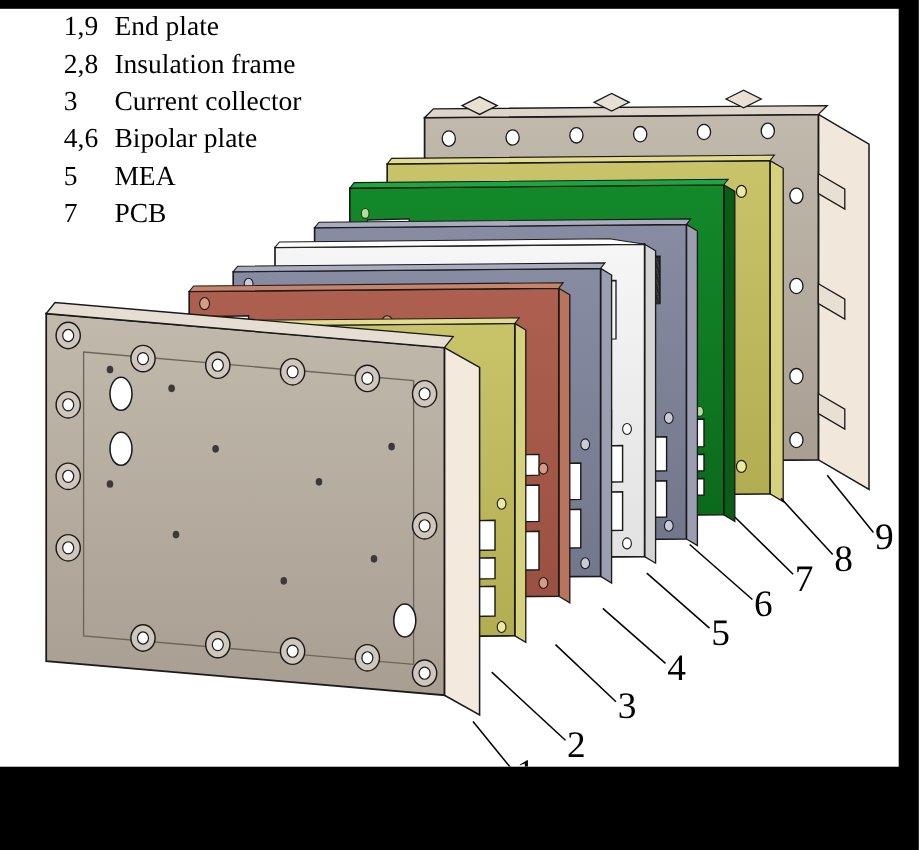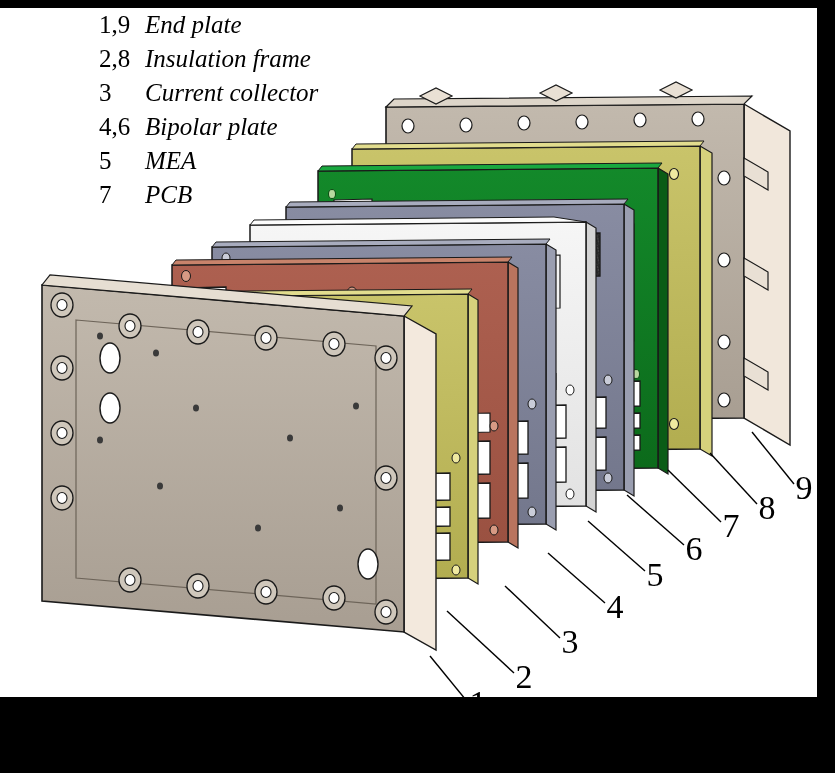--- a/index.html
+++ b/index.html
@@ -18,25 +18,24 @@
     overflow:hidden;
   }
   #legend{
     position:absolute;
     left:58px;top:8px;
     font-family:"Liberation Serif","DejaVu Serif",serif;
     font-size:25px;
     color:#000;
     line-height:34px;
     white-space:pre;
-    margin-left:41px;
   }
   #legend .row{display:flex;}
   #legend .num{width:46px;display:inline-block;}
-  #legend .txt{display:inline-block;font-style:italic;}
+  #legend .txt{display:inline-block;}
   svg{display:block;}
   .callout{
     font-family:"Liberation Serif","DejaVu Serif",serif;
     font-size:34px;
     fill:#000;
   }
 </style>
 </head>
 <body>
 

